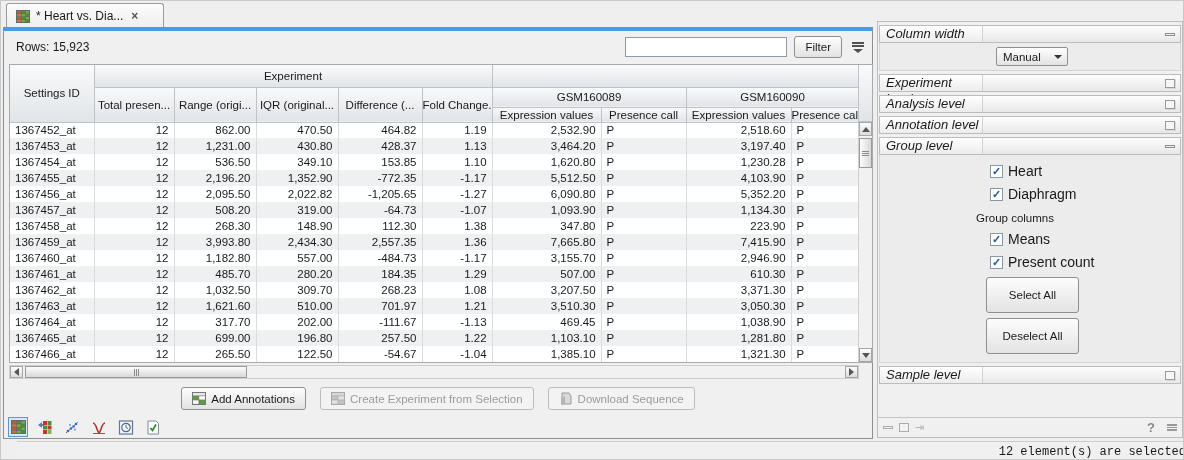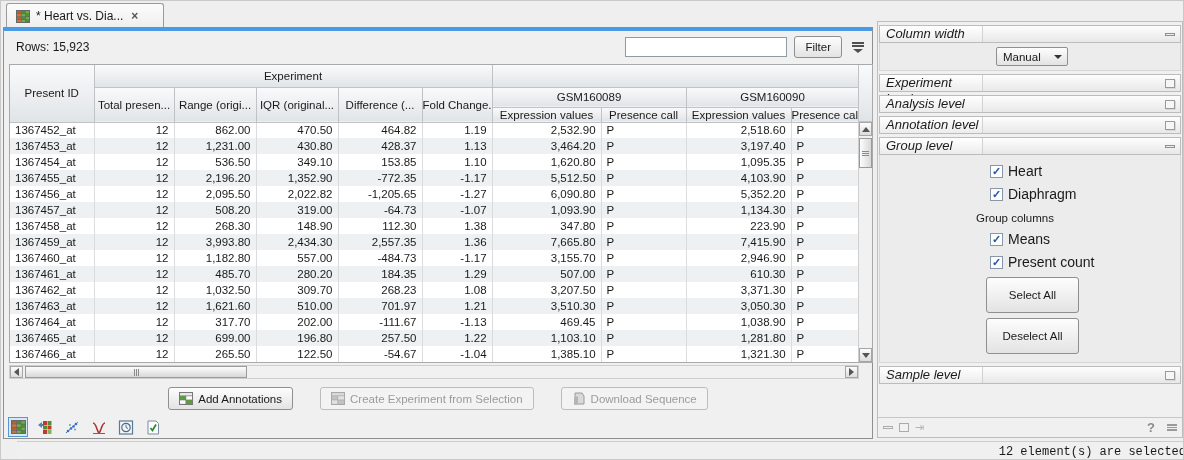--- a/index.html
+++ b/index.html
@@ -76,21 +76,21 @@
   .arrow-r { width:0; height:0; border-top:4px solid transparent; border-bottom:4px solid transparent; border-left:5px solid #555; }
   .vthumb { position:absolute; top:16px; left:0; width:13px; height:30px; background:linear-gradient(90deg,#fdfdfd,#d8d8d8); border:1px solid #9a9a9a; display:flex; flex-direction:column; align-items:center; justify-content:center; gap:1px; }
   .grip-h { width:7px; height:1px; background:#8a8a8a; }
   .hscroll { position:absolute; left:5px; top:334px; width:850px; height:14px; background:#f1f1f1; border:1px solid #cfcfcf; }
   .sbtn.left { position:absolute; left:0; top:0; height:12px; }
   .sbtn.right { position:absolute; right:0; top:0; height:12px; }
   .hthumb { position:absolute; left:15px; top:0; width:222px; height:12px; background:linear-gradient(#fdfdfd,#d8d8d8); border:1px solid #9a9a9a; display:flex; align-items:center; justify-content:center; gap:1px; }
   .grip-v { width:1px; height:7px; background:#8a8a8a; }
 
   
-  .actions { position:absolute; left:0; top:356px; width:100%; display:flex; justify-content:center; gap:27px; }
+  .actions { position:absolute; left:0; top:356px; width:100%; display:flex; justify-content:center; gap:14px; }
   .actions .btn { height:23px; }
   .mini-table-icon { width:14px; height:13px; display:inline-block; }
 
   
   .view-icons { position:absolute; left:4px; top:386px; display:flex; align-items:center; gap:7px; }
   .vicon { width:20px; height:20px; display:flex; align-items:center; justify-content:center; border:1px solid transparent; cursor:pointer; }
   .vicon.selected { background:#d6e9fb; border:1px solid #5a96d0; }
 
   
   .sidebar {
@@ -189,21 +189,21 @@
           <col style="width:82px">
         <col style="width:84px">
           <col style="width:70px">
           <col style="width:109px">
           <col style="width:85px">
         <col style="width:105px">
           <col style="width:68px">
       </colgroup>
       <thead>
         <tr class="h1">
-          <th rowspan="3">Present ID</th>
+          <th rowspan="3">Settings ID</th>
           <th colspan="5">Experiment</th>
           <th colspan="4"></th>
         </tr>
         <tr class="h2">
           <th rowspan="2">Total presen...</th>
           <th rowspan="2">Range (origi...</th>
           <th rowspan="2">IQR (original...</th>
           <th rowspan="2">Difference (...</th>
           <th rowspan="2">Fold Change...</th>
           <th colspan="2">GSM160089</th>
@@ -244,21 +244,21 @@
         </tr>
           <tr>
           <td class="al">1367454_at</td>
           <td class="ar">12</td>
           <td class="ar">536.50</td>
           <td class="ar">349.10</td>
           <td class="ar">153.85</td>
           <td class="ar">1.10</td>
           <td class="ar">1,620.80</td>
           <td class="al">P</td>
-          <td class="ar">1,095.35</td>
+          <td class="ar">1,230.28</td>
           <td class="al">P</td>
         </tr>
           <tr class="alt">
           <td class="al">1367455_at</td>
           <td class="ar">12</td>
           <td class="ar">2,196.20</td>
           <td class="ar">1,352.90</td>
           <td class="ar">-772.35</td>
           <td class="ar">-1.17</td>
           <td class="ar">5,512.50</td>

